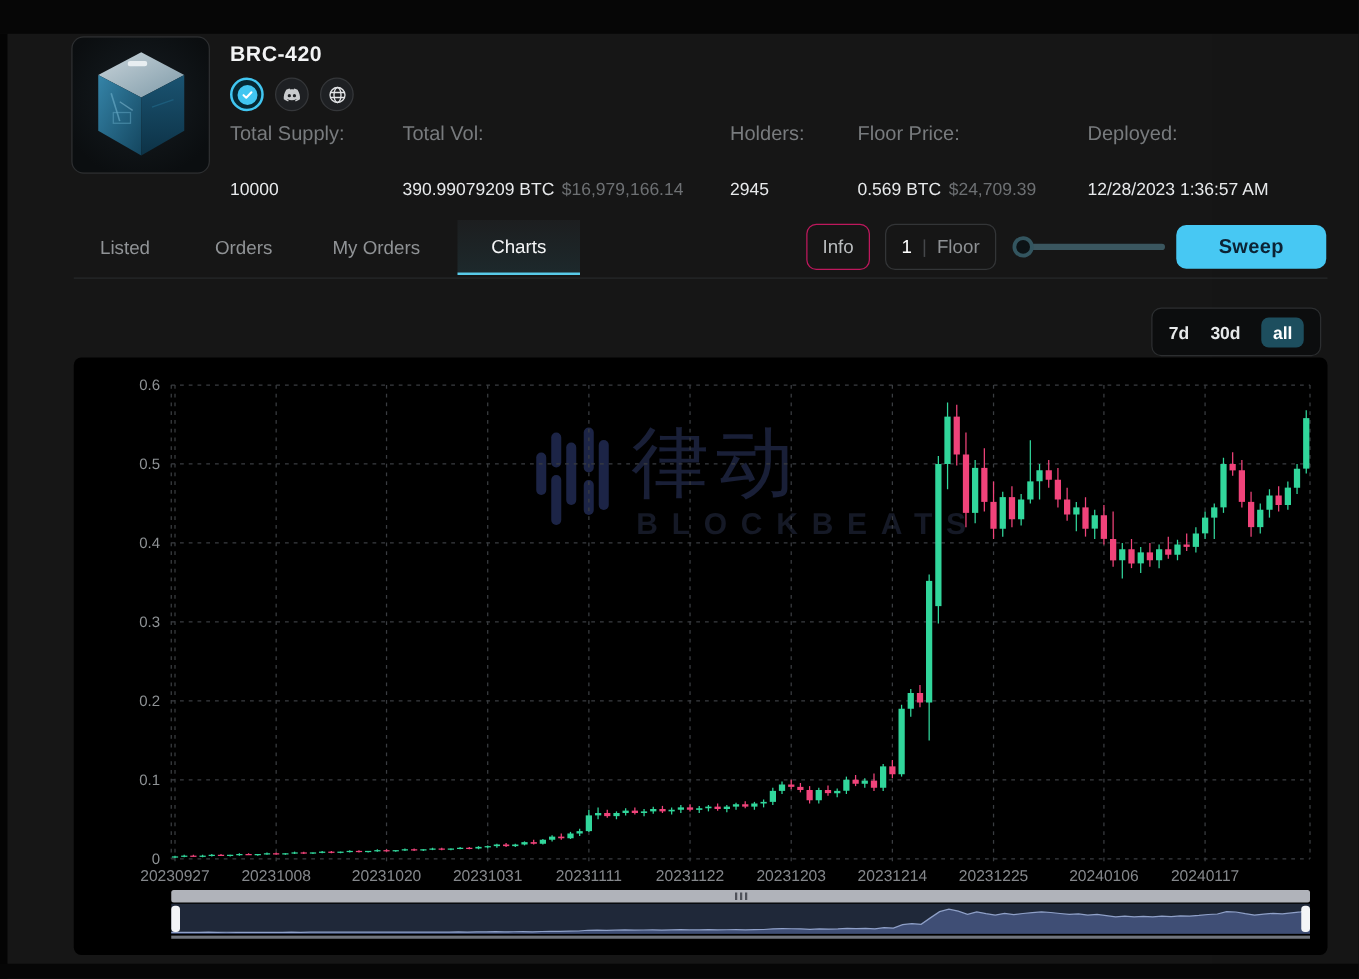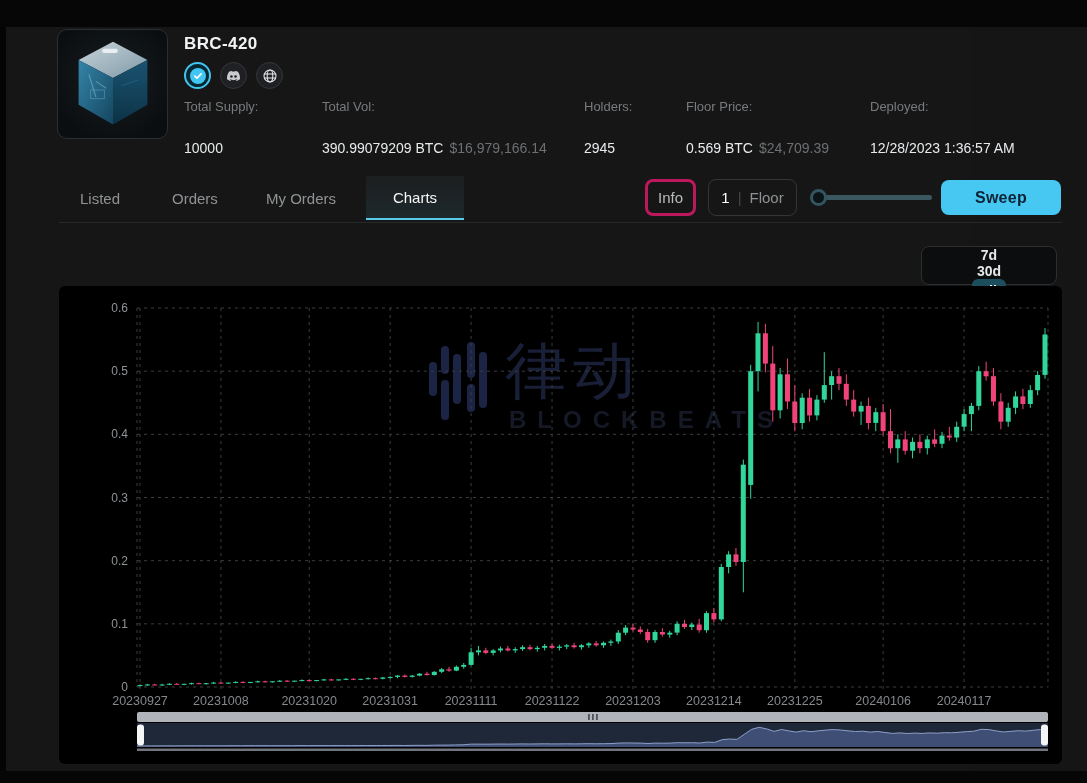--- a/index.html
+++ b/index.html
@@ -21,58 +21,58 @@
            color:#f2f3f4; letter-spacing:.4px; }
   #icon-row { position:absolute; left:184px; top:62px; display:flex; gap:9px; }
   .chip { width:27px; height:27px; border-radius:50%; display:flex; align-items:center;
           justify-content:center; }
   .chip.verified { background:#062833; border:2px solid #41c6f1; }
   .chip.dark { background:#1e2023; border:1px solid #35373a; }
   .vcheck { width:16px; height:16px; border-radius:50%; background:#41c6f1;
             display:flex; align-items:center; justify-content:center; }
 
   .stat { position:absolute; top:99px; }
-  .stat .lbl { font-size:13px; color:#787b7e; }
+  .stat .lbl { font-size:16px; color:#787b7e; }
   .stat .val { margin-top:26px; font-size:14px; color:#e8eaec; white-space:nowrap; }
   .stat .val .sub { color:#6d7073; margin-left:6px; }
   #stat-0 { left:184px; } #stat-1 { left:322px; } #stat-2 { left:584px; }
   #stat-3 { left:686px; } #stat-4 { left:870px; }
 
   
   #tabbar { position:absolute; left:0; top:176px; width:1087px; height:46px; }
   .tab { position:absolute; top:0; height:44px; display:flex; align-items:center;
          font-size:15px; color:#909396; cursor:pointer; }
   #tab-listed { left:80px; } #tab-orders { left:172px; } #tab-myorders { left:266px; }
   #tab-charts { left:366px; width:98px; justify-content:center; color:#f5f6f7;
         border-bottom:2px solid #58cbe9;
         background:linear-gradient(180deg, rgba(62,72,80,.16), rgba(88,203,233,.10)); }
   #tab-divider { position:absolute; left:59px; top:222px; width:1003px; height:1px; background:#26282a; }
 
   
   #info-btn { position:absolute; left:645px; top:179px; width:51px; height:37px;
-        border:3px solid #be185d; border-radius:8px; color:#b9bcbe; font-size:15px;
+        border:1px solid #be185d; border-radius:8px; color:#b9bcbe; font-size:15px;
         display:flex; align-items:center; justify-content:center; }
   #items-box { position:absolute; left:708px; top:179px; width:89px; height:37px;
         border:1px solid #333537; border-radius:8px; display:flex; align-items:center;
         justify-content:center; gap:8px; font-size:15px; }
   #items-box .cnt { color:#fff; } #items-box .sep { color:#45474a; }
   #items-box .lab { color:#8e9194; }
   #sweep-slider { position:absolute; left:810px; top:189px; width:122px; height:17px; }
   #sweep-slider .track { position:absolute; left:8px; right:0; top:6px; height:5px;
         background:#3a565f; border-radius:3px; }
   #sweep-slider .handle { position:absolute; left:0; top:0; width:17px; height:17px;
         border-radius:50%; background:#0c1316; border:3px solid #33555f; }
   #sweep-btn { position:absolute; left:941px; top:180px; width:120px; height:35px;
         background:#47c8f3; border:none; border-radius:8px; color:#0c2334;
         font-size:16px; font-weight:700; letter-spacing:.3px; }
 
   
   #range-group { position:absolute; left:921px; top:246px; width:136px; height:39px;
         border:1px solid #2c2e30; border-radius:8px; background:#0c0d0e;
-        display:flex; align-items:center; justify-content:space-between; padding:0 13px;flex-direction:column; }
+        display:flex; align-items:center; justify-content:space-between; padding:0 13px; }
   .range-opt { font-size:14px; font-weight:700; color:#e6e8e9; cursor:pointer; }
   .range-opt.active { background:#1d4e5e; color:#ffffff; padding:4px 9px; border-radius:6px; }
 
   
   #chart-panel { position:absolute; left:59px; top:286px; width:1003px; height:478px;
         background:#000; border-radius:6px; }
   #watermark { position:absolute; left:368px; top:52px; width:330px; height:112px; z-index:0; }
   #wm-cjk { position:absolute; left:78px; top:0; font-size:62px; font-weight:400;
         color:rgba(26,33,58,.95); line-height:1.05; letter-spacing:6px; }
   #wm-latin { position:absolute; left:82px; top:68px; font-size:24px; font-weight:600;

